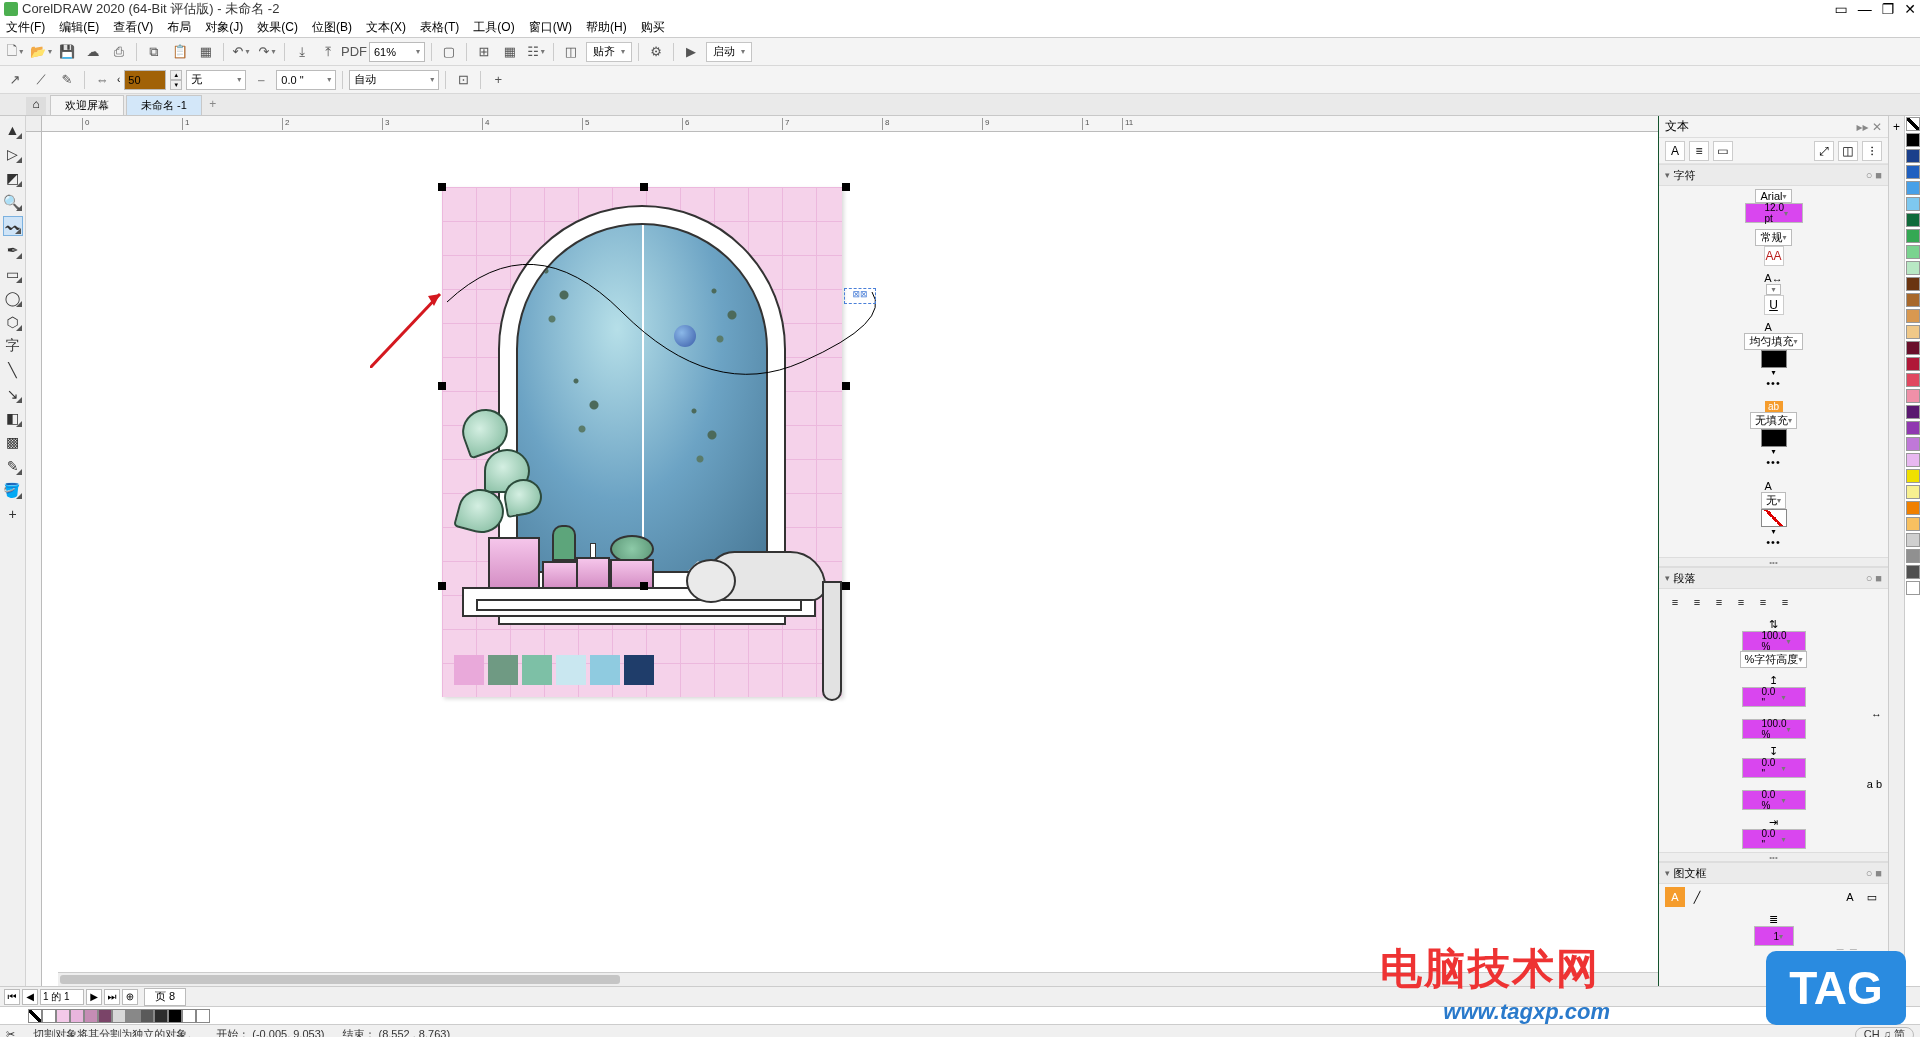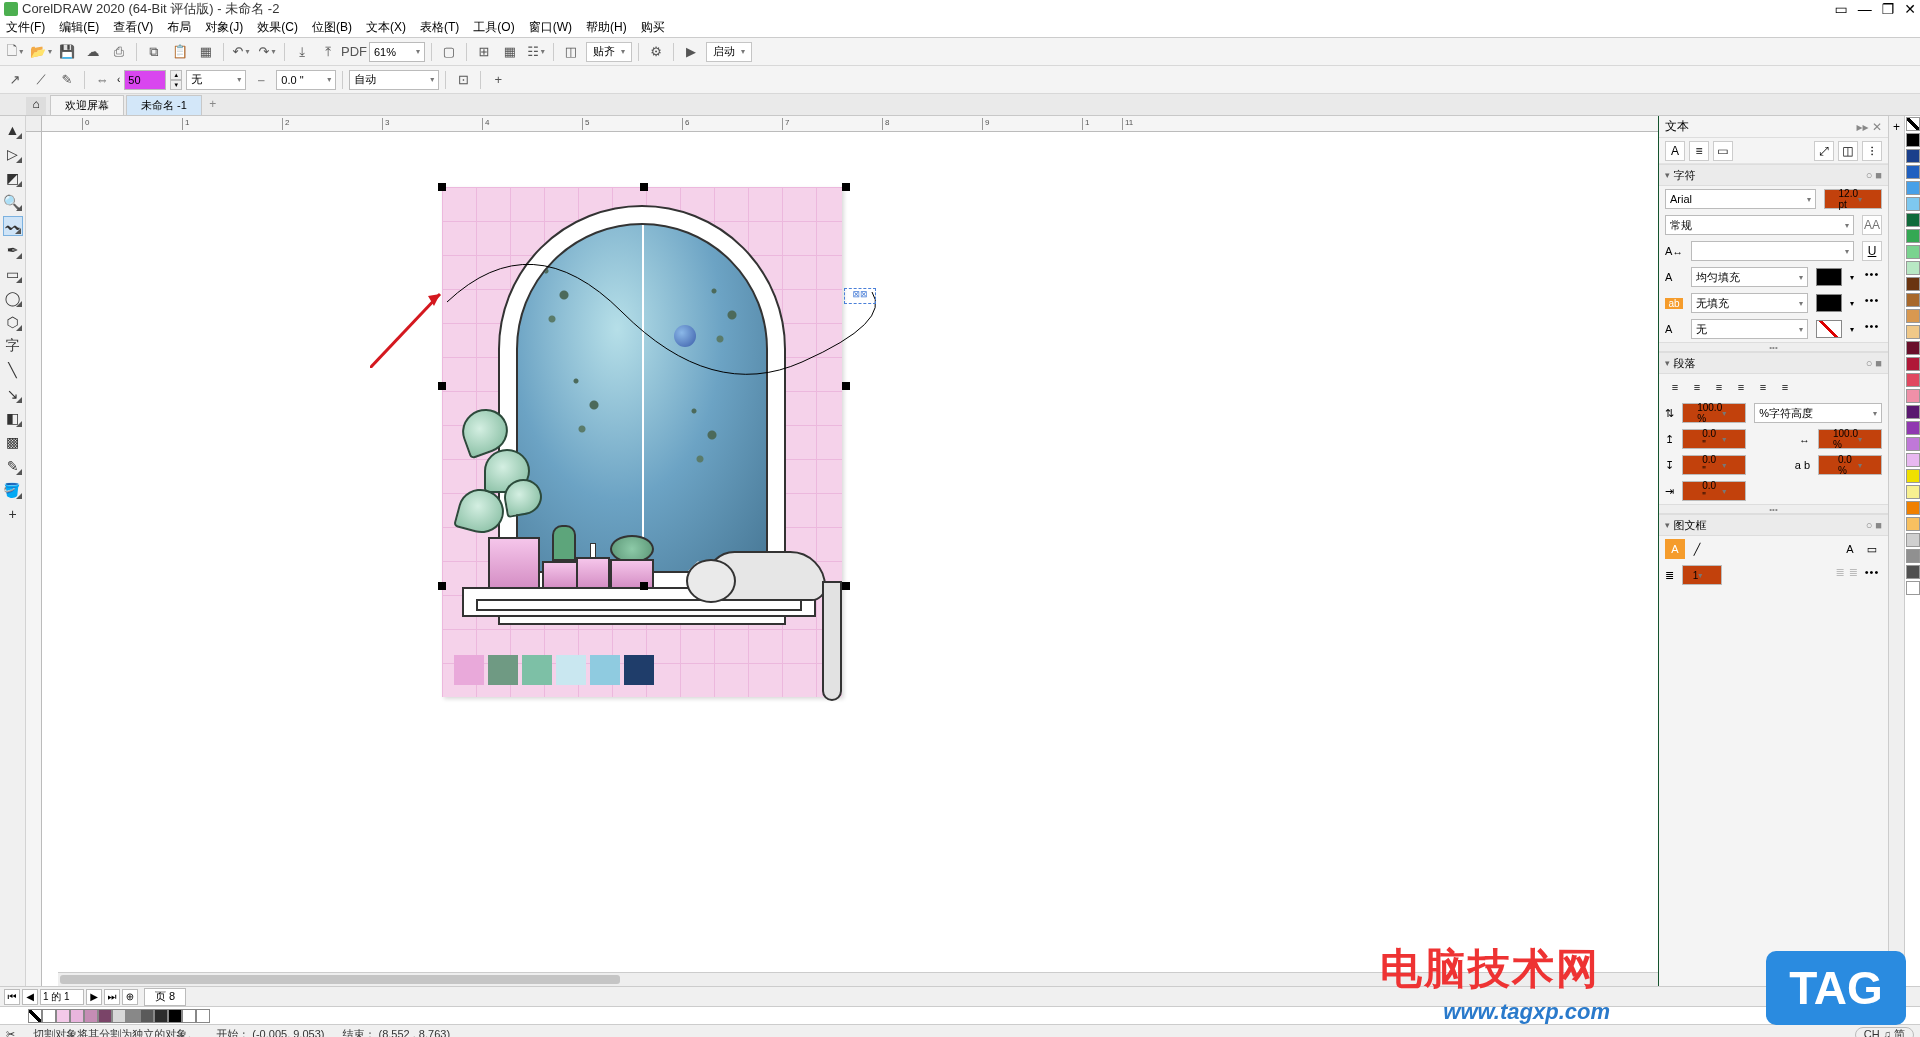--- a/index.html
+++ b/index.html
@@ -20,21 +20,21 @@
 .tbtn { width: 22px; height: 22px; background: #f4f4f4; display: flex; align-items: center; justify-content: center; font-size: 13px; color: #555; }
 .tbtn.drop::after { content: "▾"; font-size: 8px; margin-left: 2px; color: #777; }
 .sep { width: 1px; height: 18px; background: #ccc; margin: 0 2px; }
 .zoom-combo { width: 56px; height: 20px; border: 1px solid #bbb; background: #fff; font-size: 11px; padding: 0 4px; display: flex; align-items: center; }
 .zoom-combo::after { content: "▾"; margin-left: auto; font-size: 8px; color: #777; }
 .combo-label { display: flex; align-items: center; border: 1px solid #c5c5c5; background: #fff; height: 20px; padding: 0 6px; font-size: 11px; }
 .combo-label::after { content: "▾"; margin-left: 6px; font-size: 8px; color: #777; }
 
 
 .propbar { height: 28px; background: #f4f4f4; border-bottom: 1px solid #d8d8d8; display: flex; align-items: center; padding: 0 4px; gap: 4px; }
-.num-input { width: 42px; height: 20px; border: 1px solid #bbb; background: #d946ef; font-size: 11px; padding: 0 3px; }
+.num-input { width: 42px; height: 20px; border: 1px solid #bbb; background: #a16207; font-size: 11px; padding: 0 3px; }
 .spinner { width: 12px; height: 20px; display: flex; flex-direction: column; }
 .spinner div { flex: 1; border: 1px solid #bbb; font-size: 7px; text-align: center; line-height: 8px; background: #eee; }
 .select-wide { width: 60px; height: 20px; border: 1px solid #bbb; background: #fff; font-size: 11px; padding: 0 4px; display: flex; align-items: center; }
 .select-wide.w90 { width: 90px; }
 .select-wide::after { content: "▾"; margin-left: auto; font-size: 8px; color: #777; }
 
 
 .tabbar { height: 22px; background: #eaeaea; border-bottom: 1px solid #c8c8c8; display: flex; align-items: flex-end; padding-left: 26px; }
 .tabbar .home { width: 20px; height: 18px; background: #ddd; margin-right: 4px; text-align: center; font-size: 12px; }
 .doctab { height: 20px; padding: 0 14px; font-size: 11px; display: flex; align-items: center; border: 1px solid #c8c8c8; border-bottom: none; background: #f5f5f5; margin-right: 2px; }
@@ -109,24 +109,24 @@
 
 
 .dockers { width: 230px; background: #f4f4f4; border-left: 1px solid #14532d; display: flex; flex-direction: column; font-size: 11px; }
 .docker-title { height: 22px; display: flex; align-items: center; padding: 0 6px; border-bottom: 1px solid #ddd; font-size: 12px; }
 .docker-title .close-x { margin-left: auto; color: #888; }
 .mode-row { height: 26px; display: flex; align-items: center; padding: 0 6px; gap: 4px; border-bottom: 1px solid #e3e3e3; }
 .mode-btn { width: 20px; height: 20px; border: 1px solid #ccc; background: #fff; display: flex; align-items: center; justify-content: center; font-size: 12px; }
 .section-hdr { height: 22px; display: flex; align-items: center; padding: 0 6px; background: #ebebeb; border-top: 1px solid #ddd; border-bottom: 1px solid #ddd; }
 .section-hdr::before { content: "▾"; font-size: 9px; margin-right: 4px; color: #666; }
 .section-hdr .cog { margin-left: auto; font-size: 11px; color: #888; }
-.field-row { display: flex; align-items: center; padding: 3px 6px; gap: 8px; }
+.field-row { display: flex; align-items: center; padding: 3px 6px; gap: 0; flex-direction: column; }
 .combo { flex: 1; height: 20px; border: 1px solid #bbb; background: #fff; display: flex; align-items: center; padding: 0 4px; }
 .combo::after { content: "▾"; margin-left: auto; font-size: 8px; color: #777; }
-.mini-combo { width: 58px; height: 20px; border: 1px solid #bbb; background: #c2410c; display: flex; align-items: center; padding: 0 19px; font-size: 10px; justify-content: flex-end; }
+.mini-combo { width: 58px; height: 20px; border: 1px solid #bbb; background: #d946ef; display: flex; align-items: center; padding: 0 19px; font-size: 10px; }
 .mini-combo::after { content: "▾"; margin-left: auto; font-size: 8px; color: #777; }
 .color-swatch { width: 26px; height: 18px; border: 1px solid #888; }
 .dots-btn { width: 20px; height: 18px; text-align: center; letter-spacing: 1px; }
 .icon-row { display: flex; gap: 2px; padding: 3px 6px; }
 .icon-row .ibtn { width: 20px; height: 20px; border: 1px solid transparent; display: flex; align-items: center; justify-content: center; font-size: 11px; }
 .spacer-bar { height: 10px; background: #eee; border-top: 1px solid #ddd; border-bottom: 1px solid #ddd; text-align: center; font-size: 8px; color: #888; }
 
 
 .right-strip { width: 16px; background: #efefef; border-left: 1px solid #ccc; display:flex; flex-direction:column; align-items:center; padding-top:4px; gap:4px;}
 .color-strip { width: 16px; background: #fff; border-left: 1px solid #ccc; display: flex; flex-direction: column; }
@@ -405,21 +405,21 @@
           <span>Arial</span>
         </div>
       <div class="mini-combo">
           <span>12.0 pt</span>
         </div>
     </div>
     <div class="field-row">
       <div class="combo">
           <span>常规</span>
         </div>
-      <div class="mode-btn" style="color:#737373">AA</div>
+      <div class="mode-btn" style="color:#b91c1c">AA</div>
     </div>
     <div class="field-row">
       <span>A↔</span>
       <div class="combo"></div>
       <div class="mode-btn">
           <u>U</u>
         </div>
     </div>
     <div class="field-row">
       <span style="width:18px;font-size:11px">A</span>

